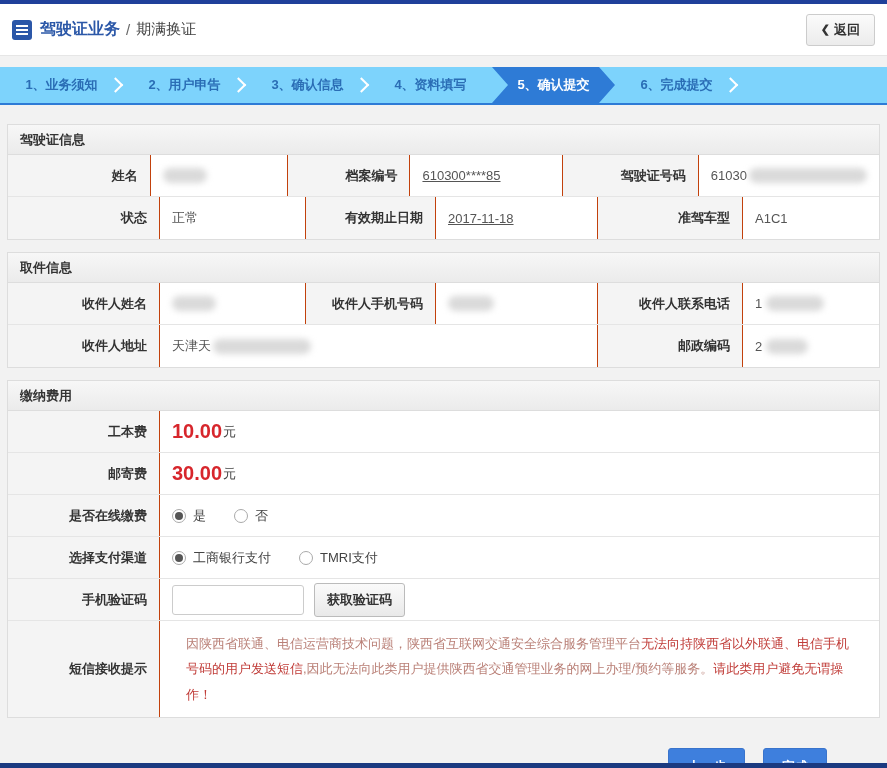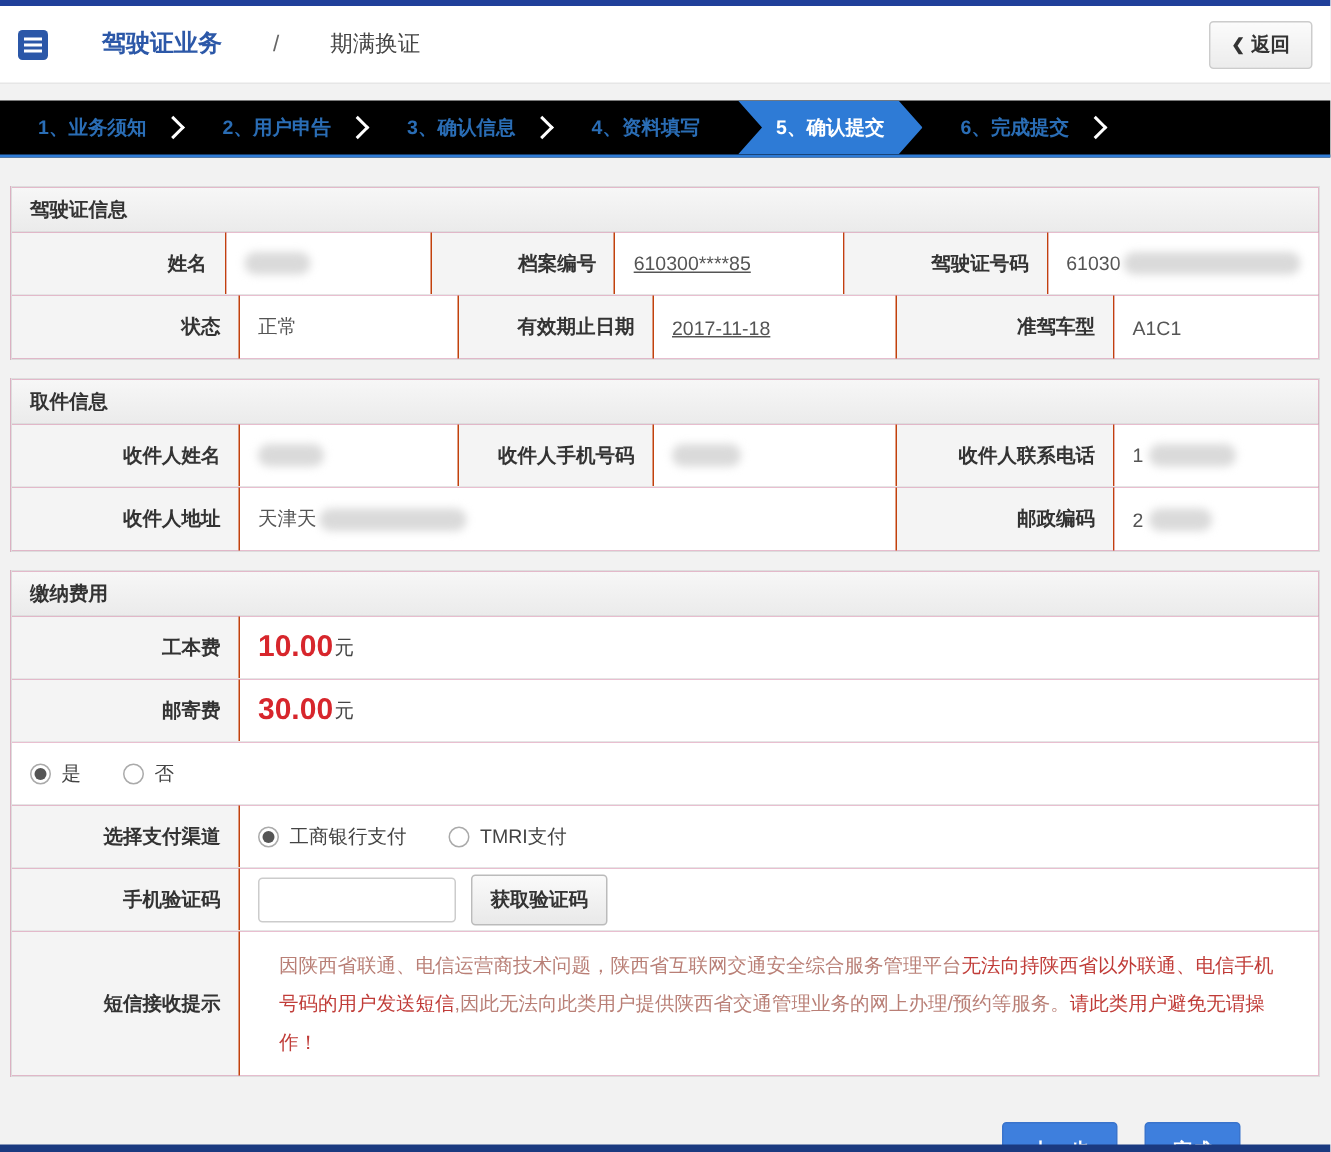--- a/index.html
+++ b/index.html
@@ -15,36 +15,36 @@
 
   
   .topbar { height:4px; background:#20409a; }
 
   
   .header {
     height:52px; background:#fff; border-bottom:1px solid #e6e6e6;
     display:flex; align-items:center; justify-content:space-between;
     padding:0 12px 0 12px;
   }
-  .header-left { display:flex; align-items:center;gap:28px; }
+  .header-left { display:flex; align-items:center; }
   .doc-icon { width:20px; height:20px; background:#2b57a8; border-radius:3px; position:relative; display:inline-block; margin-right:8px; }
   .doc-icon::before { content:""; position:absolute; left:4px; top:5px; width:12px; height:2px; background:#fff; box-shadow:0 4px 0 #fff, 0 8px 0 #fff; }
   .title { color:#2c58a8; font-size:16px; font-weight:bold; }
   .sep { color:#666; font-size:15px; margin:0 6px; }
   .subtitle { color:#444; font-size:15px; }
   .back-btn {
     background:linear-gradient(#fbfbfb,#ececec); border:1px solid #ccc; border-radius:3px;
     padding:6px 14px; font-size:13px; color:#333; cursor:pointer; font-weight:bold;
     font-family:inherit; display:flex; align-items:center;
   }
   .back-btn .chev { font-size:11px; margin-right:4px; color:#333; }
 
   
   .steps {
-    margin-top:11px; height:38px; background:#000000; border-bottom:2px solid #2e7bd6;
+    margin-top:11px; height:38px; background:#7dd3fc; border-bottom:2px solid #2e7bd6;
     display:flex; align-items:stretch;
   }
   .step { width:123px; position:relative; display:flex; align-items:center; justify-content:center; }
   .step-label { color:#2a6db5; font-weight:bold; font-size:13px; }
   .sep-chev {
     position:absolute; right:2px; top:50%; width:11px; height:11px;
     border-top:2px solid #fff; border-right:2px solid #fff;
     transform:translateY(-50%) rotate(45deg);
   }
   .step.active {
@@ -226,20 +226,21 @@
       </div>
     </div>
     <div class="trow">
       <div class="tcell label c1">邮寄费</div>
       <div class="tcell value c6">
         <span class="price">30.00</span>
         <span class="unit">元</span>
       </div>
     </div>
     <div class="trow">
+      <div class="tcell label c1">是否在线缴费</div>
       <div class="tcell value c6">
         <span class="radio-opt">
           <span class="radio checked"></span>
           <span class="radio-text">是</span>
         </span>
         <span class="radio-opt">
           <span class="radio"></span>
           <span class="radio-text">否</span>
         </span>
       </div>

